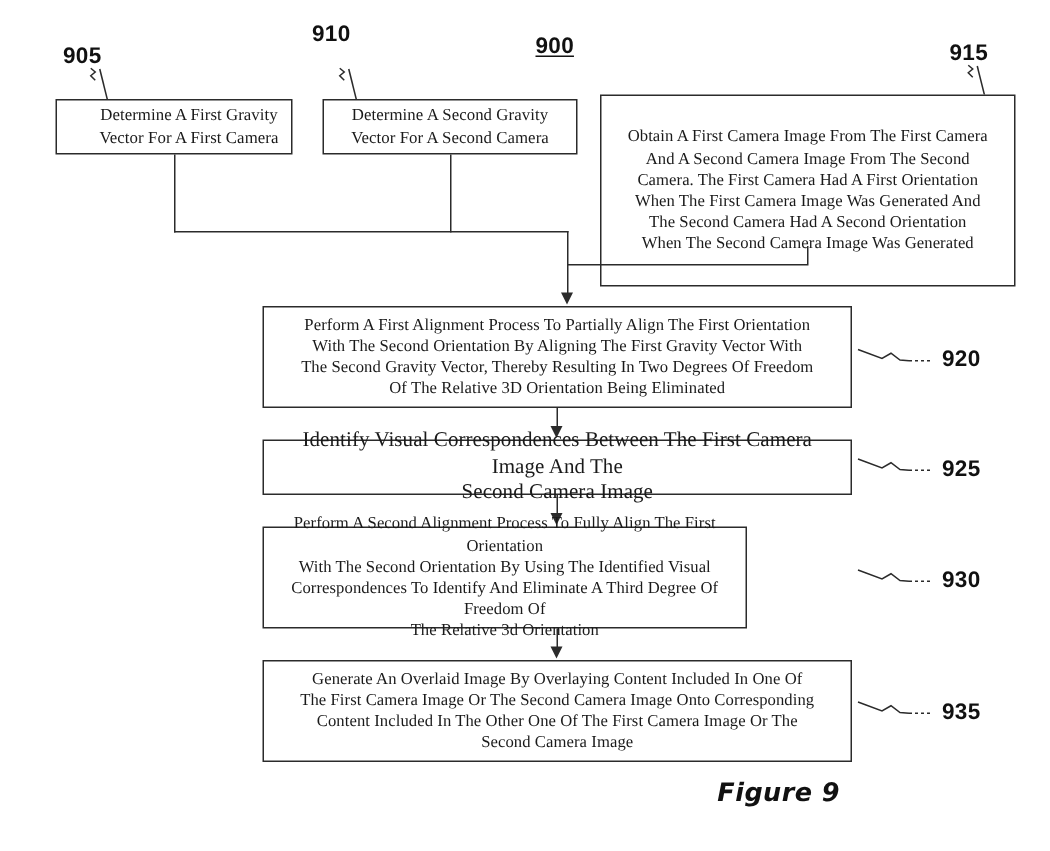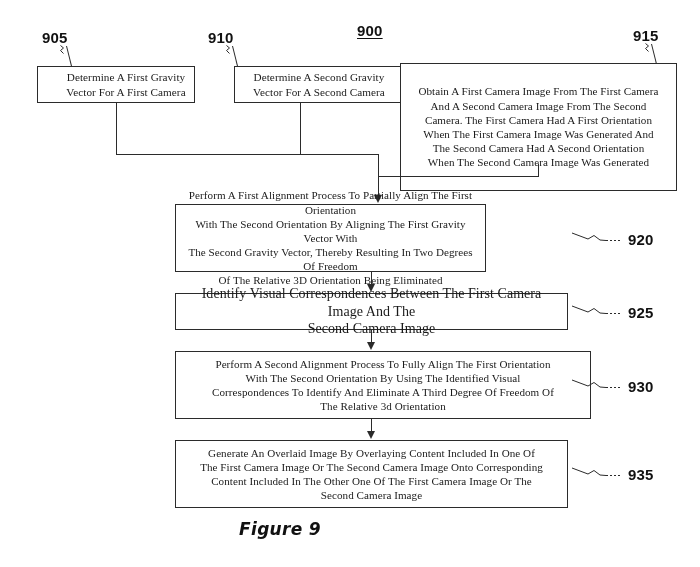--- a/index.html
+++ b/index.html
@@ -31,25 +31,25 @@
     line-height: 1.28;
     letter-spacing: 0.05px;
   }
   .box .txt {
     display: block;
     padding: 0 7px;
     white-space: pre-line;
   }
 
   .box-905 { left: 37px;  top: 66px;  width: 158px; height: 37px;  font-size: 11.2px; padding-left: 20px; }
-  .box-910 { left: 215px; top: 66px;  width: 170px; height: 37px;  font-size: 11.2px; margin-left: 19px; }
+  .box-910 { left: 215px; top: 66px;  width: 170px; height: 37px;  font-size: 11.2px; }
   .box-915 { left: 400px; top: 63px;  width: 277px; height: 128px; font-size: 11.1px; }
-  .box-920 { left: 175px; top: 204px; width: 311px; height: 68px;  font-size: 11.1px; }
+  .box-920 { left: 175px; top: 204px; width: 393px; height: 68px;  font-size: 11.1px; }
   .box-925 { left: 175px; top: 293px; width: 393px; height: 37px;  font-size: 14px; }
-  .box-930 { left: 175px; top: 351px; width: 416px; height: 68px;  font-size: 11.1px; }
+  .box-930 { left: 175px; top: 351px; width: 323px; height: 68px;  font-size: 11.1px; }
   .box-935 { left: 175px; top: 440px; width: 393px; height: 68px;  font-size: 11.1px; }
 
   
   .vline {
     position: absolute;
     width: 0;
     border-left: 1px solid #2b2b2b;
   }
   .hline {
     position: absolute;
@@ -101,21 +101,21 @@
     height: 14px;
     overflow: visible;
   }
   .lead-horz svg { display: block; overflow: visible; }
 
   
   .figcaption {
     position: absolute;
     left: 0;
     width: 560px;
-    text-align: center;
+    text-align: right;
     font-family: "DejaVu Sans", "Liberation Sans", sans-serif;
     font-style: italic;
     font-weight: 700;
     font-size: 17px;
     color: #111111;
     letter-spacing: 0.3px;
   }
 </style>
 </head>
 <body>
@@ -125,21 +125,21 @@
   <div class="refnum underlined" style="left:357px; top:22px;">900</div>
 
   <div class="refnum" style="left:42px; top:29px;">905</div>
   <div class="lead-diag" style="left:66px; top:46px;"></div>
   <div class="lead-kink" style="left:59px; top:45px;">
     <svg width="8" height="10" viewBox="0 0 8 10">
       <path d="M1.5 0.5 L4.5 3 L1.5 5.5 L4.5 8.5" fill="none" stroke="#2b2b2b" stroke-width="1"></path>
     </svg>
   </div>
 
-  <div class="refnum" style="left:208px; top:29px;">910</div>
+  <div class="refnum" style="left:208px; top:14px;">910</div>
   <div class="lead-diag" style="left:232px; top:46px;"></div>
   <div class="lead-kink" style="left:225px; top:45px;">
     <svg width="8" height="10" viewBox="0 0 8 10">
       <path d="M1.5 0.5 L4.5 3 L1.5 5.5 L4.5 8.5" fill="none" stroke="#2b2b2b" stroke-width="1"></path>
     </svg>
   </div>
 
   <div class="refnum" style="left:633px; top:27px;">915</div>
   <div class="lead-diag" style="left:651px; top:44px; height:20px;"></div>
   <div class="lead-kink" style="left:644px; top:43px;">

